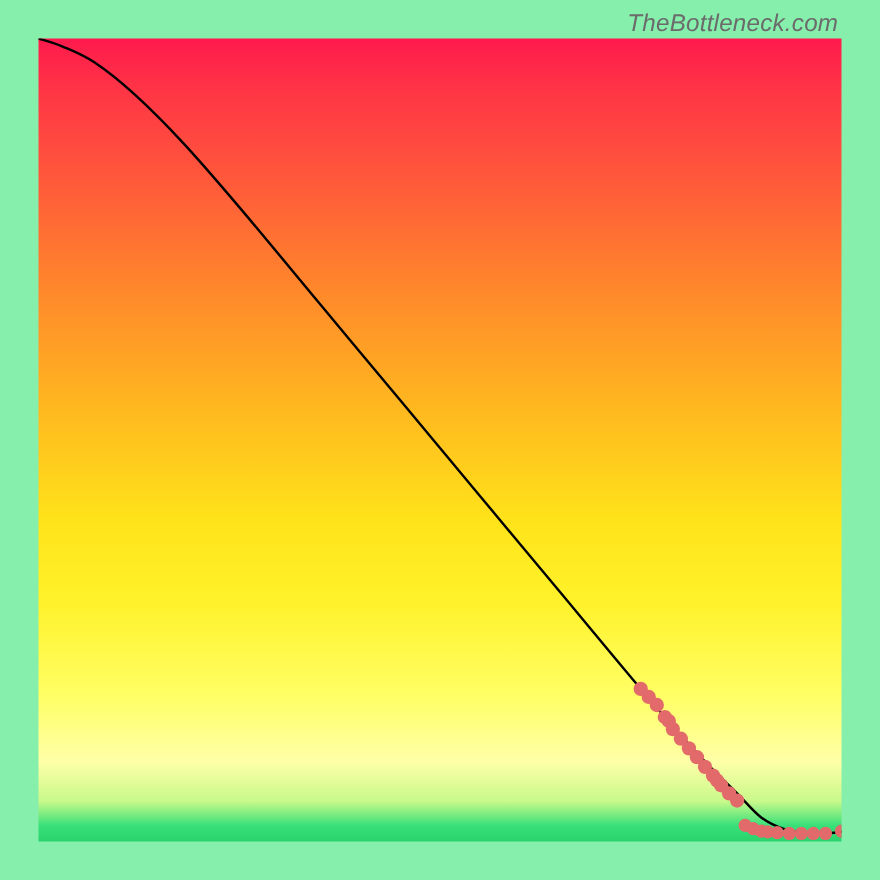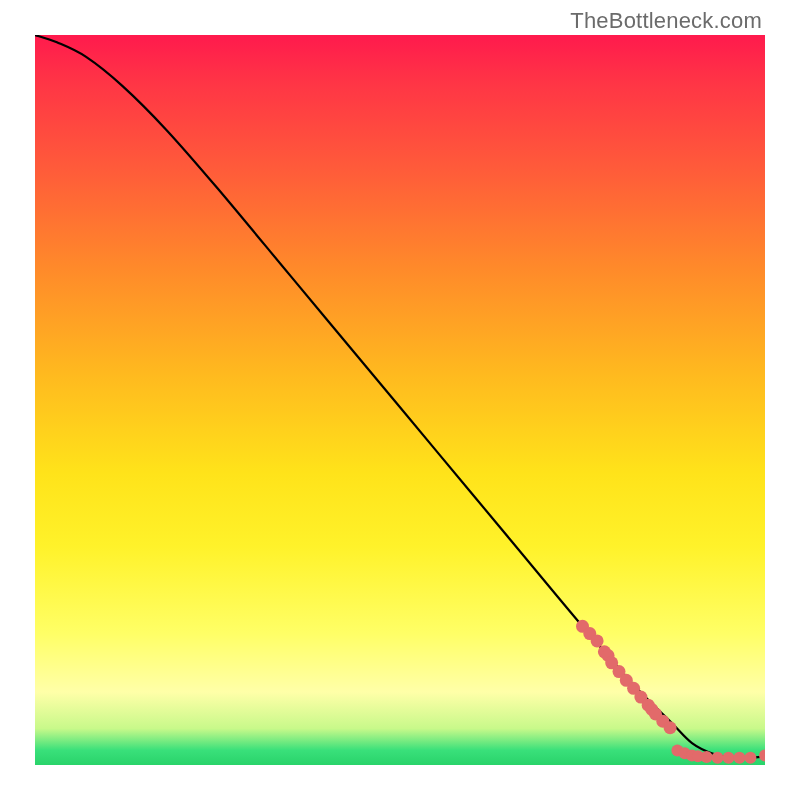--- a/index.html
+++ b/index.html
@@ -8,21 +8,22 @@
     width: 800px;
     height: 800px;
     background: #000;
     font-family: Arial, Helvetica, sans-serif;
     overflow: hidden;
   }
   .wrap {
     position: relative;
     width: 800px;
     height: 800px;
-    background: #ffffff;
+    background: #86efac;
+    font-style: italic;
   }
   .plot {
     position: absolute;
     left: 35px;
     top: 35px;
     width: 730px;
     height: 730px;
     
     background: linear-gradient(
       to bottom,

